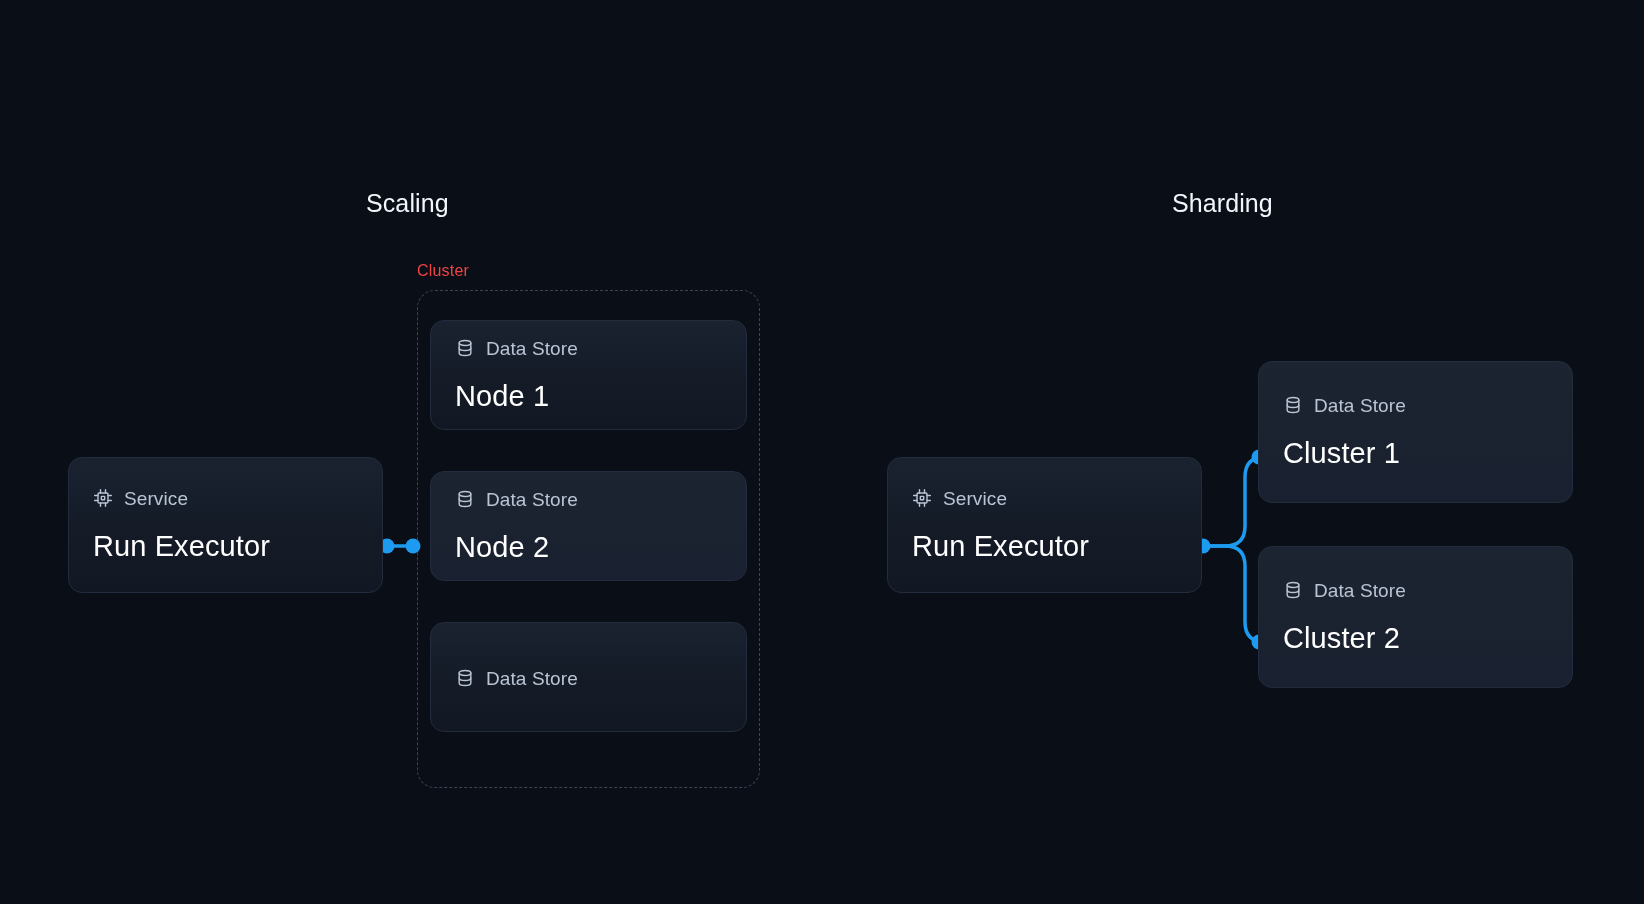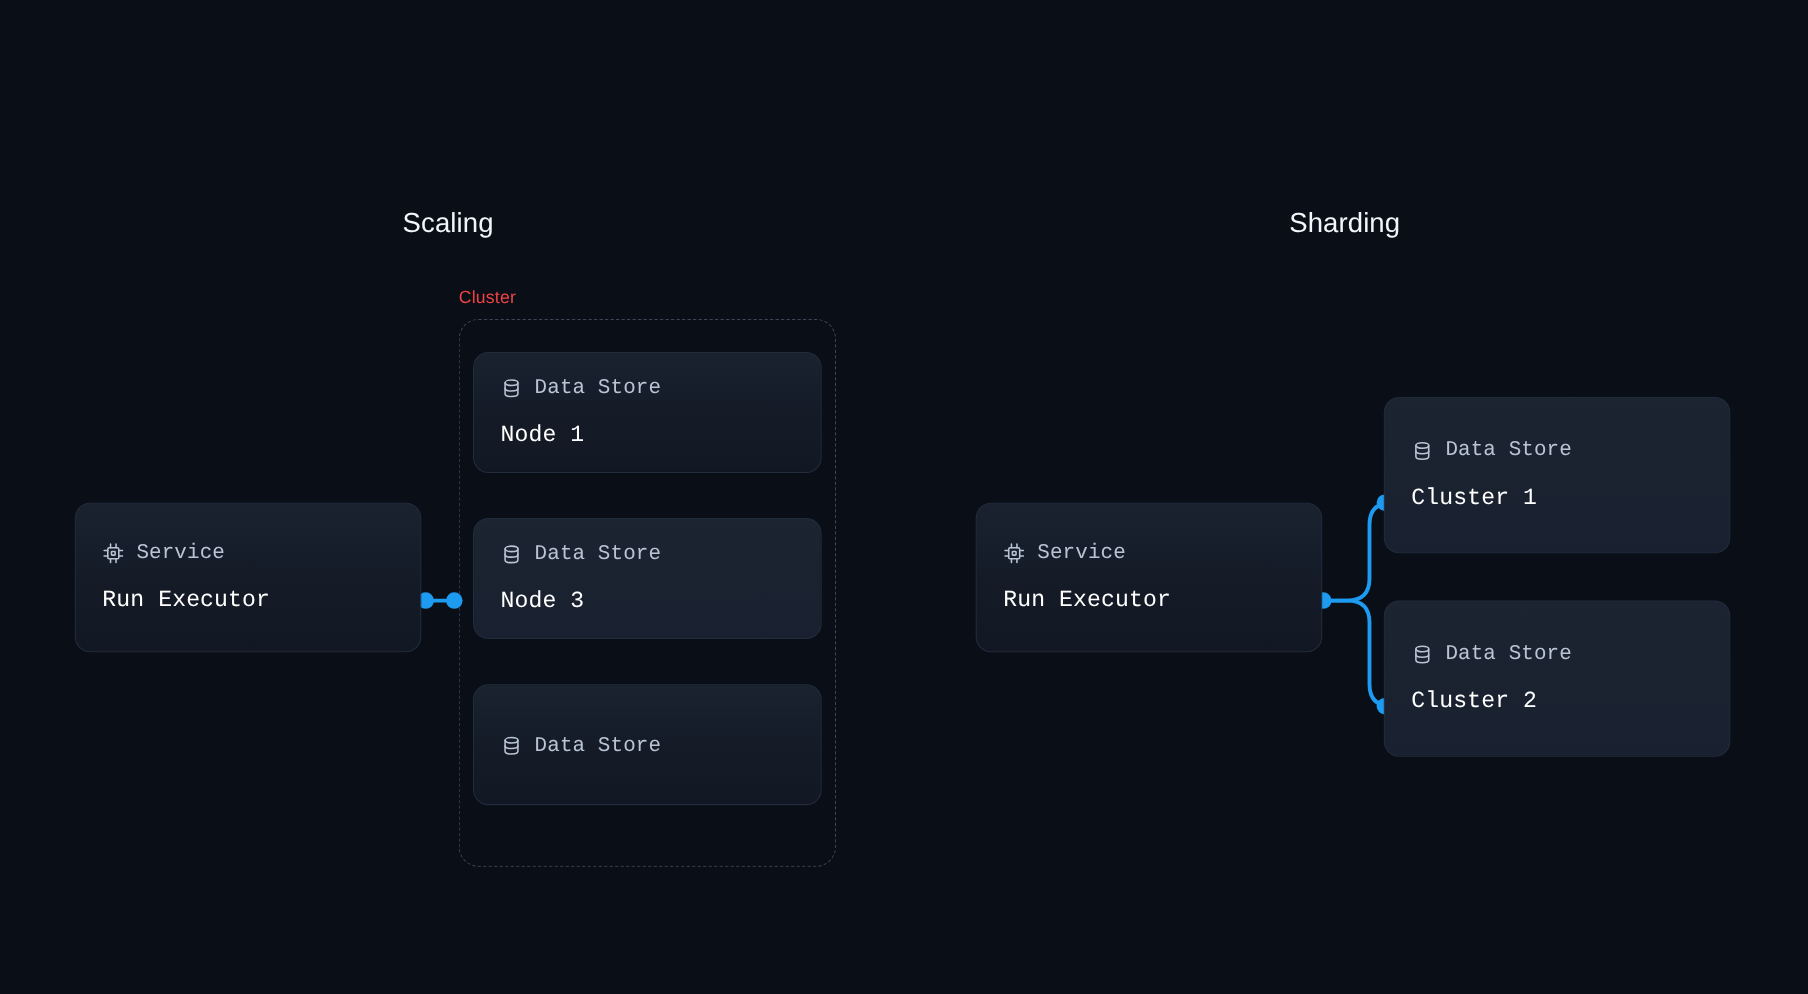--- a/index.html
+++ b/index.html
@@ -56,40 +56,39 @@
   .card {
     position: absolute;
     border-radius: 14px;
     background: linear-gradient(180deg, #1a2230 0%, #141b27 55%, #121823 100%);
     border: 1px solid #222c3c;
     padding: 22px 24px 20px 24px;
     display: flex;
     flex-direction: column;
     justify-content: center;
     gap: 8px;
-    font-family: Liberation Mono, monospace;
   }
   .card.flat {
     background: linear-gradient(180deg, #1c2431 0%, #192130 100%);
   }
 
   .card-type {
     display: flex;
     align-items: center;
     gap: 11px;
     font-size: 19px;
     color: #b9c4d4;
     letter-spacing: 0.1px;
     line-height: 1;
   }
   .card-type .icon { display: inline-flex; width: 20px; height: 20px; flex: 0 0 20px; }
   .card-type .icon svg { width: 20px; height: 20px; display: block; }
 
   .card-title {
-    font-size: 21px;
+    font-size: 29px;
     color: #ffffff;
     font-weight: 400;
     letter-spacing: 0.1px;
     line-height: 1.15;
     margin-top: 14px;
   }
 
   
   #card-run-executor-scaling { left: 68px;  top: 457px; width: 315px; height: 136px; }
   #card-node-1 { left: 430px; top: 320px; width: 317px; height: 110px; }
@@ -178,21 +177,21 @@
     <div class="card-type">
       <span class="icon">
         <svg viewBox="0 0 24 24" fill="none" stroke="#b9c4d4" stroke-width="1.7" stroke-linecap="round" stroke-linejoin="round">
           <ellipse cx="12" cy="6" rx="7" ry="3"></ellipse>
           <path d="M5 6v12c0 1.66 3.13 3 7 3s7-1.34 7-3V6"></path>
           <path d="M5 12c0 1.66 3.13 3 7 3s7-1.34 7-3"></path>
         </svg>
       </span>
       <span>Data Store</span>
     </div>
-    <div class="card-title">Node 3</div>
+    <div class="card-title">Node 2</div>
   </div>
 
   <div class="card" id="card-node-3">
     <div class="card-type">
       <span class="icon">
         <svg viewBox="0 0 24 24" fill="none" stroke="#b9c4d4" stroke-width="1.7" stroke-linecap="round" stroke-linejoin="round">
           <ellipse cx="12" cy="6" rx="7" ry="3"></ellipse>
           <path d="M5 6v12c0 1.66 3.13 3 7 3s7-1.34 7-3V6"></path>
           <path d="M5 12c0 1.66 3.13 3 7 3s7-1.34 7-3"></path>
         </svg>

